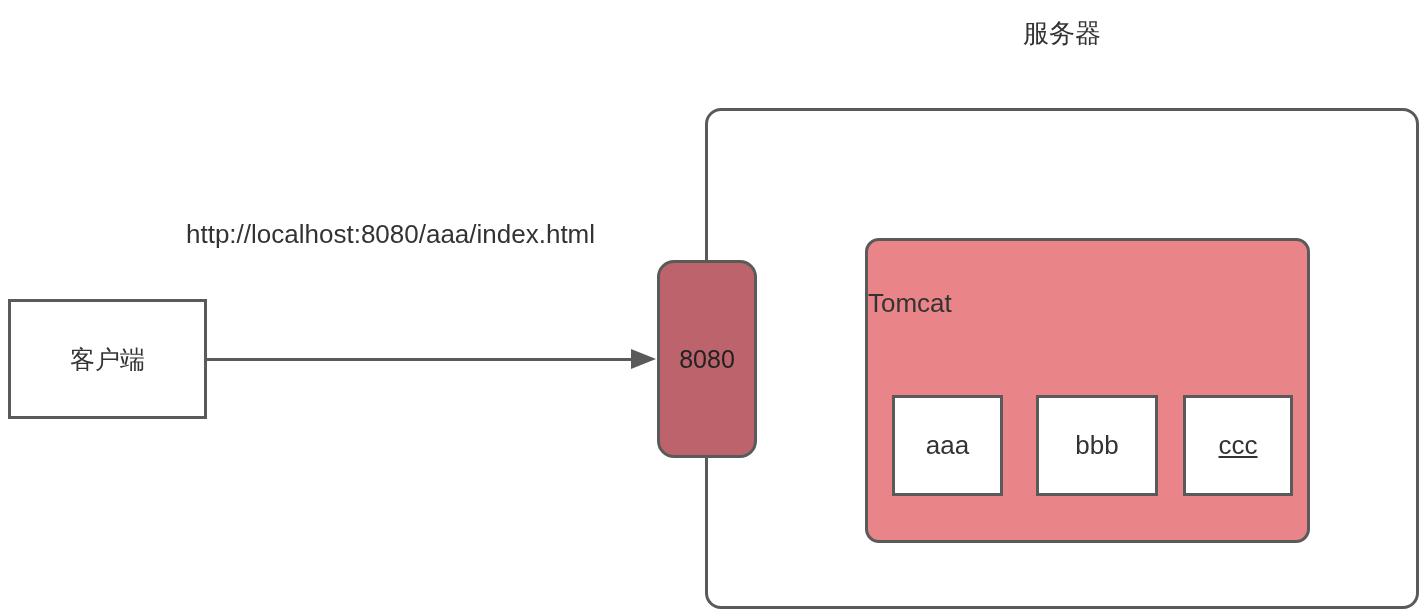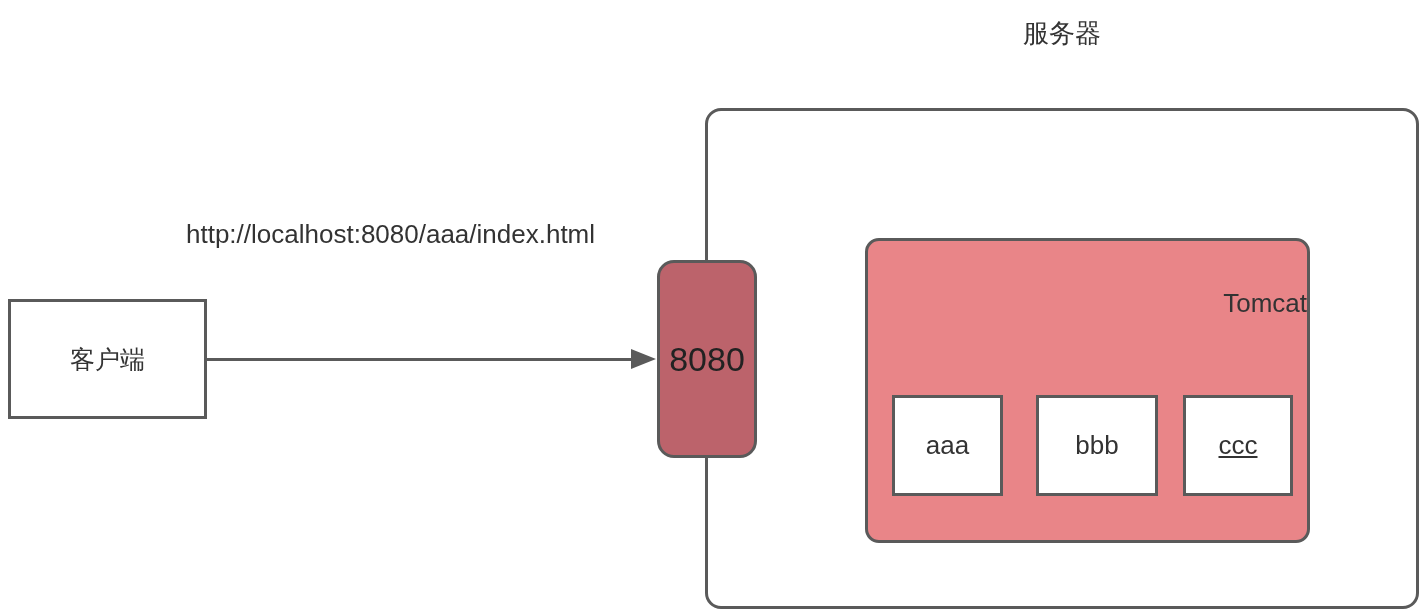--- a/index.html
+++ b/index.html
@@ -84,40 +84,40 @@
     top: 260px;
     width: 100px;
     height: 198px;
     box-sizing: border-box;
     border: 3px solid var(--border-color, #5a5a5a);
     border-radius: 17px;
     background: var(--port-fill, #bc636b);
     display: flex;
     align-items: center;
     justify-content: center;
-    font-size: 34px;
+    font-size: 25px;
     color: #222222;
   }
   .tomcat-box {
     position: absolute;
     left: 865px;
     top: 238px;
     width: 445px;
     height: 305px;
     box-sizing: border-box;
     border: 3px solid var(--border-color, #5a5a5a);
     border-radius: 14px;
     background: var(--tomcat-fill, #e98588);
   }
   .tomcat-title {
     position: absolute;
     left: 0;
     top: 47px;
     width: 100%;
-    text-align: right;
+    text-align: left;
     font-size: 26px;
     color: var(--text-color, #333333);
   }
   .webapp-box {
     position: absolute;
     top: 154px;
     height: 101px;
     box-sizing: border-box;
     border: 3px solid var(--border-color, #5a5a5a);
     background: #ffffff;

